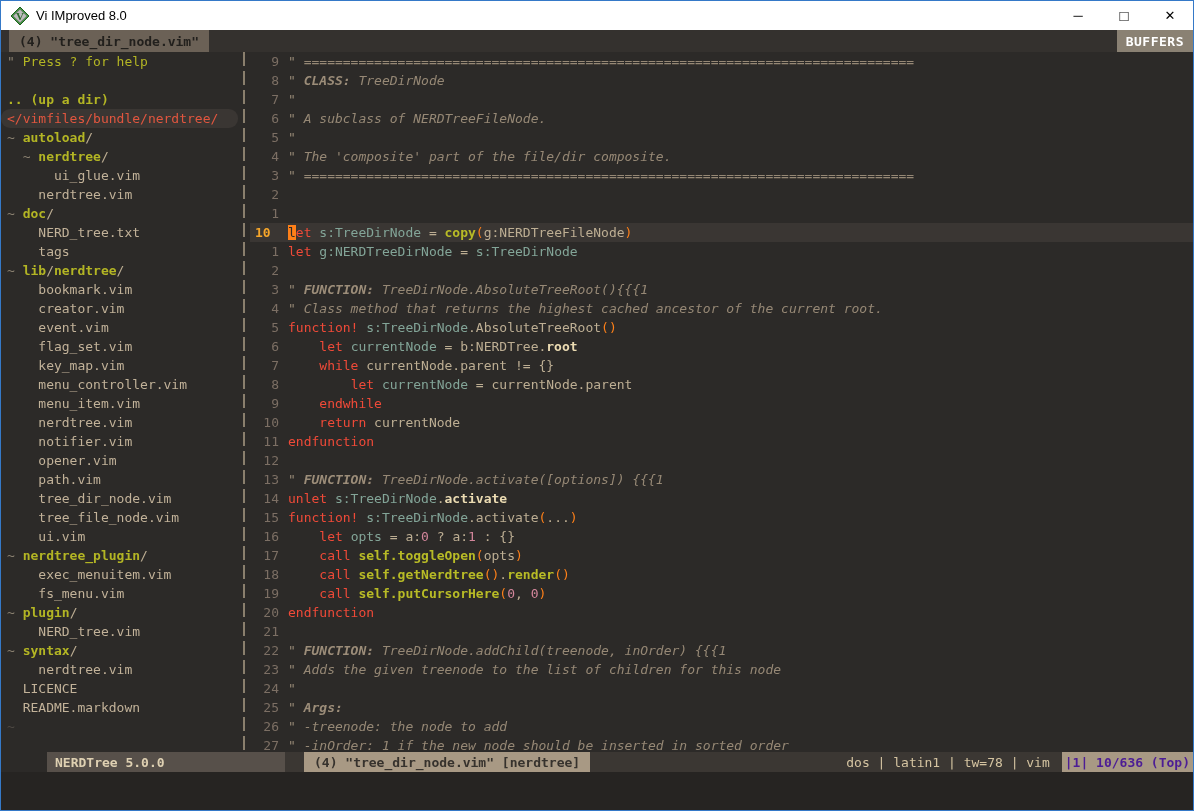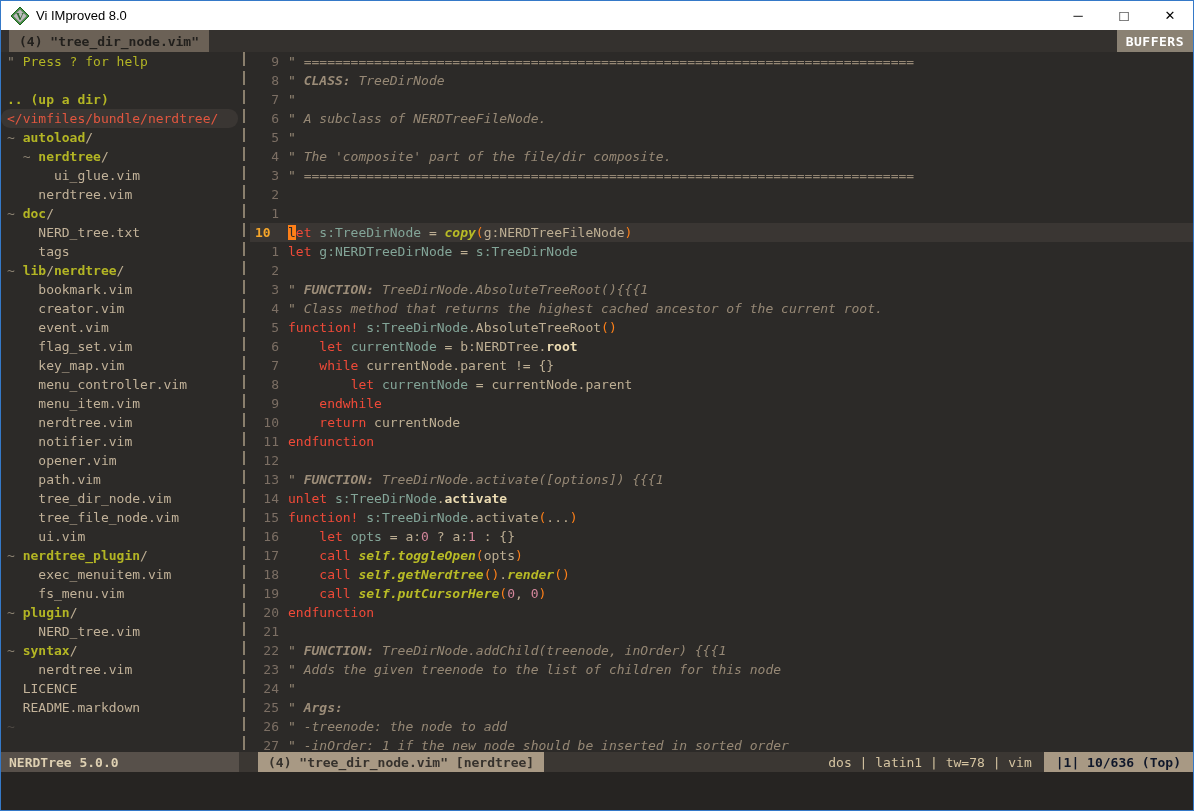--- a/index.html
+++ b/index.html
@@ -54,53 +54,53 @@
   .ln {
     flex:0 0 38px; text-align:right; padding-right:9px; color:#7c6f64;
   }
   .ed-row.cur .ln { text-align:left; padding-left:5px; padding-right:0; color:#f5a52a; font-weight:bold; }
   .code { flex:1 1 auto; white-space:pre; }
   
   .tk-c  { color:#968875; font-style:italic; }
   .tk-cb { color:#9c8d79; font-style:italic; font-weight:bold; }
   .tk-r  { color:#f04a38; }
   .tk-cy { color:#83a598; }
-  .tk-g  { color:#b8bb26; font-weight:bold;font-style:italic; }
+  .tk-g  { color:#b8bb26; font-weight:bold; }
   .tk-o  { color:#fe8019; }
   .tk-p  { color:#d3869b; }
   .tk-t  { color:#bdae93; }
   .tk-w  { color:#ebdbb2; font-weight:bold; }
   .tk-x  { background:#fe8019; color:#2c2a28; }
   
   .tk-q  { color:#8a8070; }
   .tk-y  { color:#b3b524; }
   .tk-d  { color:#b3b524; font-weight:bold; }
   .tk-s  { color:#bdae93; }
   .tk-rp { color:#e2563f; }
   .tk-f  { color:#c2b299; }
   .tk-nt { color:#4d4843; }
   
   .statusline {
     height:20px; flex:0 0 auto; display:flex; align-items:stretch;
-    font-size:13px; background:#3b3733;
+    font-size:13px; background:#3b3733;margin-left:46px;
   }
   .st-nerdtree {
     width:238px; flex:0 0 auto; background:#57504a; color:#ded0b2; font-weight:bold;
     display:flex; align-items:center; padding-left:8px; white-space:pre;
   }
   .st-gap { width:19px; flex:0 0 auto; background:#3b3733; }
   .st-file {
     background:#a89984; color:#36322d; font-weight:bold;
     display:flex; align-items:center; padding:0 10px; white-space:pre;
   }
   .st-spacer { flex:1 1 auto; }
   .st-right { color:#d5c4a1; display:flex; align-items:center; padding-right:12px; white-space:pre; }
   .st-pos {
-    background:#a89984; color:#0f172a; font-weight:bold;
-    display:flex; align-items:center; padding:0 12px; white-space:pre;
+    background:#a89984; color:#4c1d95; font-weight:bold;
+    display:flex; align-items:center; padding:0 3px; white-space:pre;
   }
   
   .cmdline { flex:1 1 auto; background:#262422; }
 </style>
 </head>
 <body>
 
 <div class="window">
 
   <div class="titlebar">

